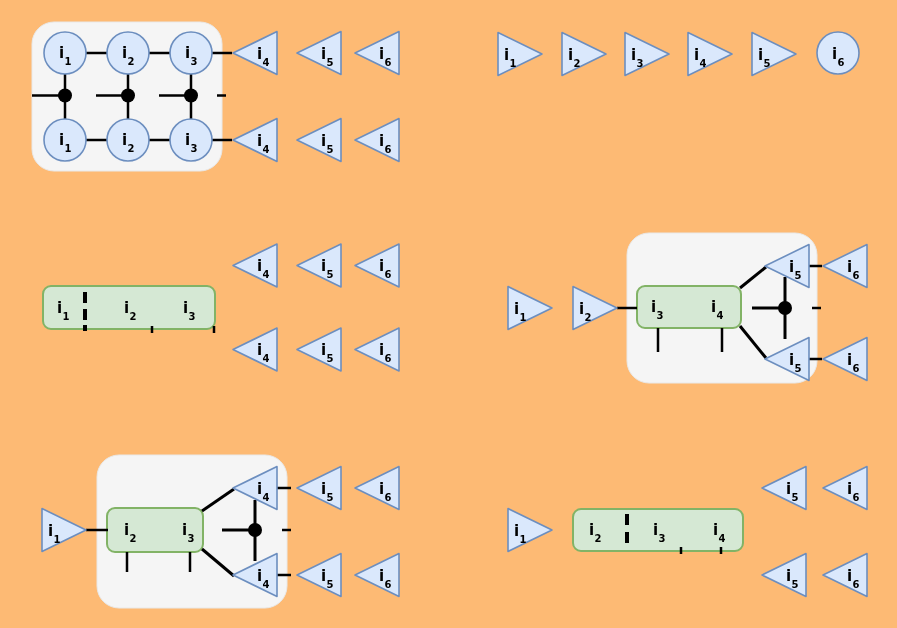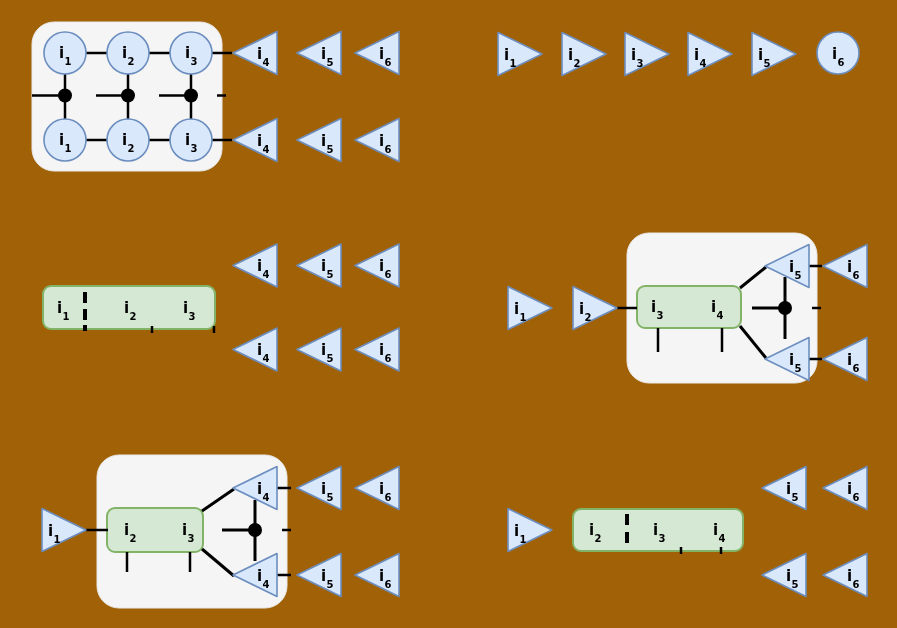--- a/index.html
+++ b/index.html
@@ -8,21 +8,21 @@
     background:#000;
     width:897px;
     height:628px;
     overflow:hidden;
     font-family:"DejaVu Sans",sans-serif;
   }
   .stage{
     position:relative;
     width:897px;
     height:628px;
-    background:#a16207;
+    background:#fdba74;
   }
   .stage svg{
     position:absolute;
     left:0;top:0;
   }
   #label-layer{
     position:absolute;
     left:0;top:0;width:897px;height:628px;
     pointer-events:none;
   }

